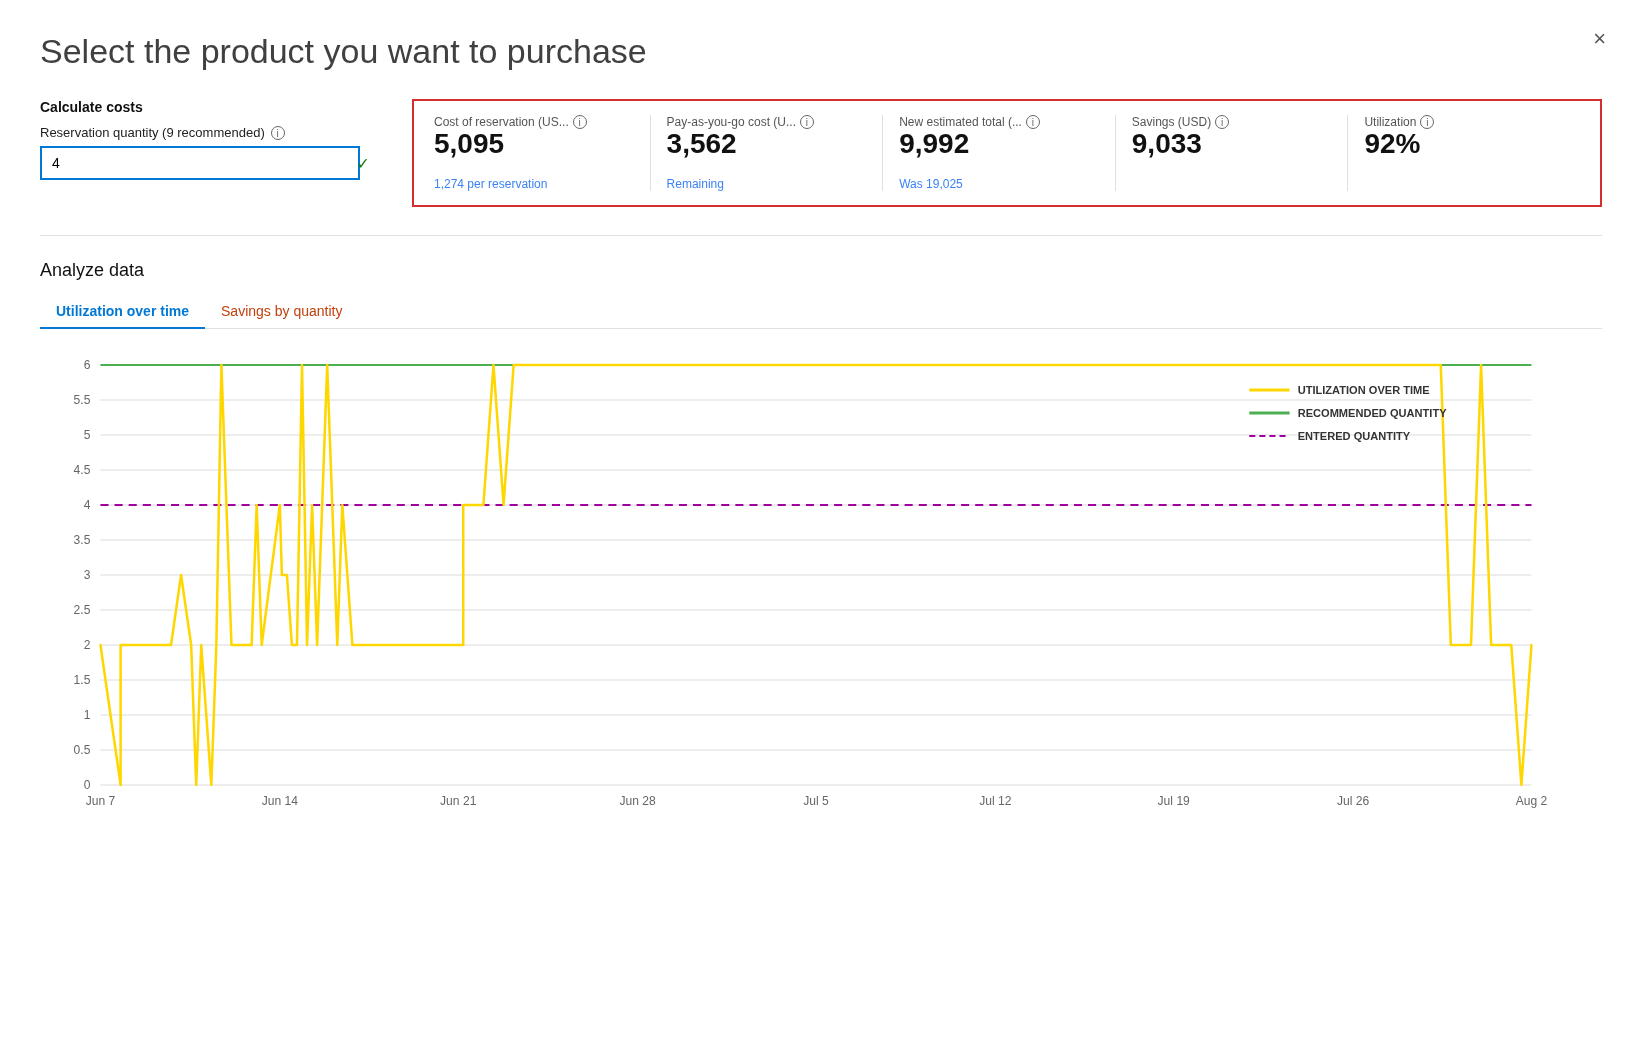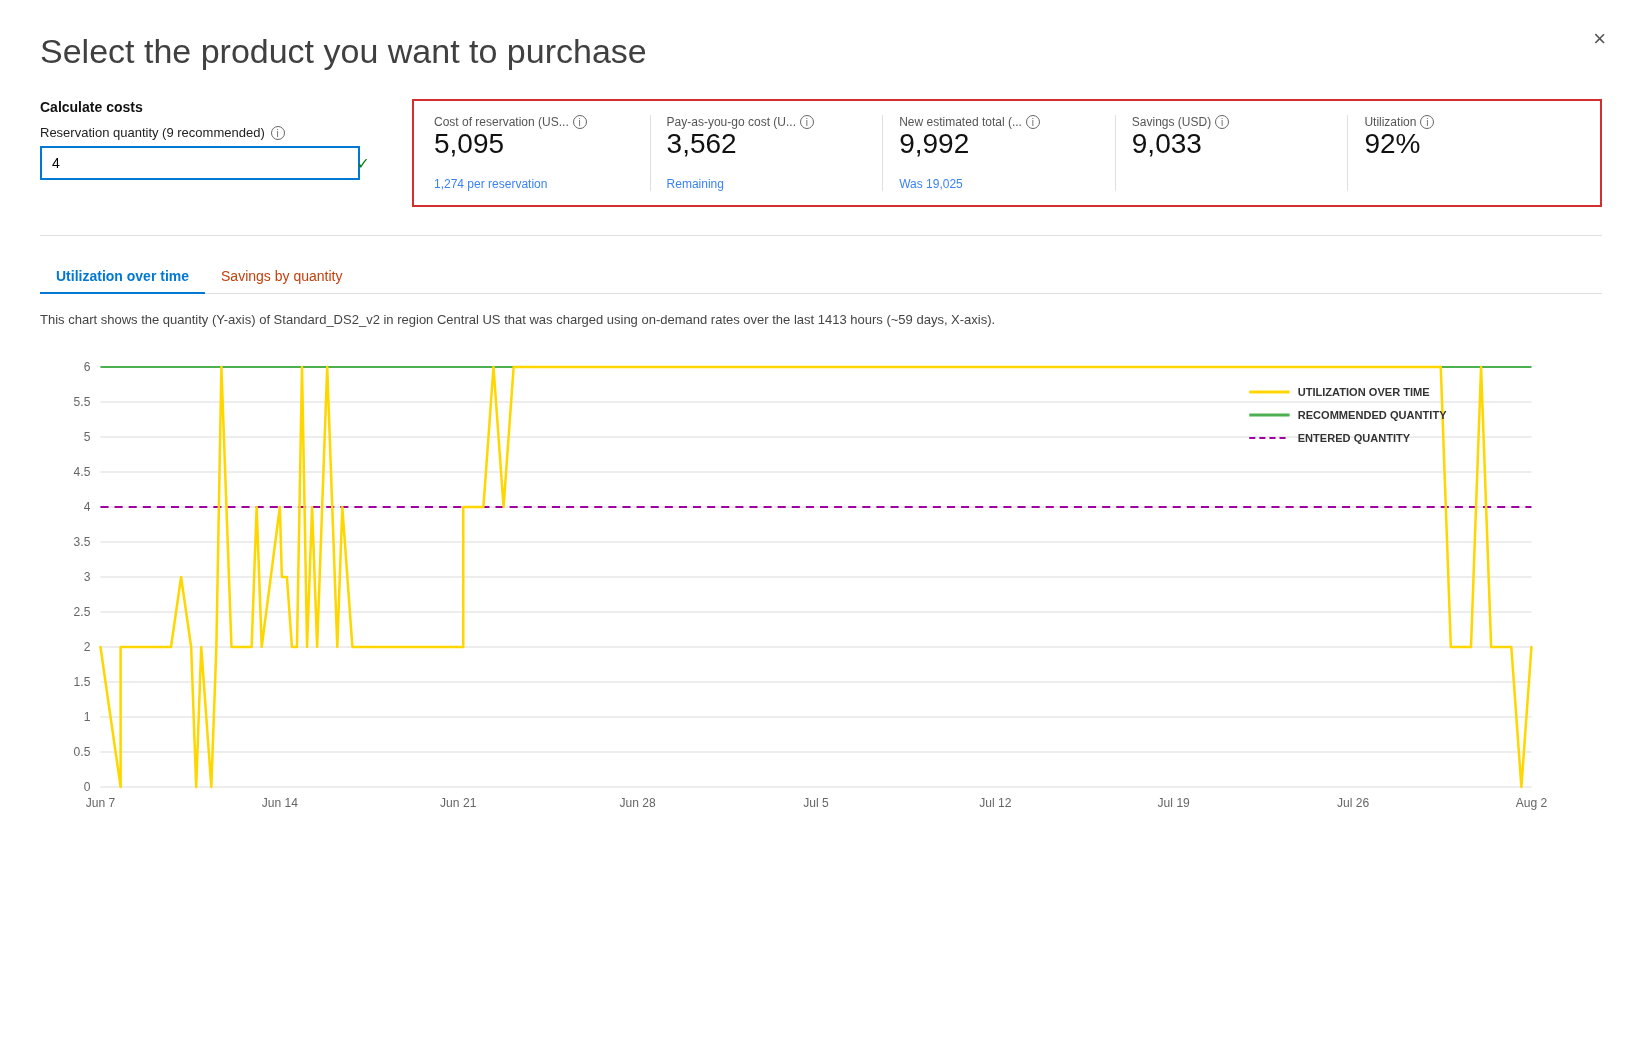--- a/index.html
+++ b/index.html
@@ -103,21 +103,21 @@
       color: #555;
       display: flex;
       align-items: flex-start;
       gap: 4px;
       white-space: nowrap;
       overflow: hidden;
       text-overflow: ellipsis;
     }
     .metric-value {
       font-size: 28px;
-      font-weight: 400;
+      font-weight: 700;
       color: #111;
       line-height: 1.1;
     }
     .metric-sub {
       font-size: 12px;
       color: #3b82f6;
       margin-top: 17px;
     }
     .divider {
       border: none;
@@ -225,27 +225,27 @@
       </div>
       <div class="metric-value">92%</div>
 
     </div>
     </div>
 </div>
 
 <hr class="divider">
 
 <div class="analyze-section">
+  <div class="analyze-title">Analyze data</div>
 
   <div class="tabs">
     <div class="tab active">Utilization over time</div>
     <div class="tab">Savings by quantity</div>
   </div>
 
-  <div class="chart-description">This chart shows the quantity (Y-axis) of Standard_DS2_v2 in region Central US that was charged using on-demand rates over the last 1413 hours (~59 days, X-axis).</div>
 
   <div class="chart-area">
     <svg class="chart-svg" viewBox="0 0 1550 480" preserveAspectRatio="none">
 
       <line x1="60" y1="20" x2="1480" y2="20" stroke="#ccc" stroke-width="0.7"></line>
       <line x1="60" y1="55" x2="1480" y2="55" stroke="#ccc" stroke-width="0.7"></line>
       <line x1="60" y1="90" x2="1480" y2="90" stroke="#ccc" stroke-width="0.7"></line>
       <line x1="60" y1="125" x2="1480" y2="125" stroke="#ccc" stroke-width="0.7"></line>
       <line x1="60" y1="160" x2="1480" y2="160" stroke="#ccc" stroke-width="0.7"></line>
       <line x1="60" y1="195" x2="1480" y2="195" stroke="#ccc" stroke-width="0.7"></line>

